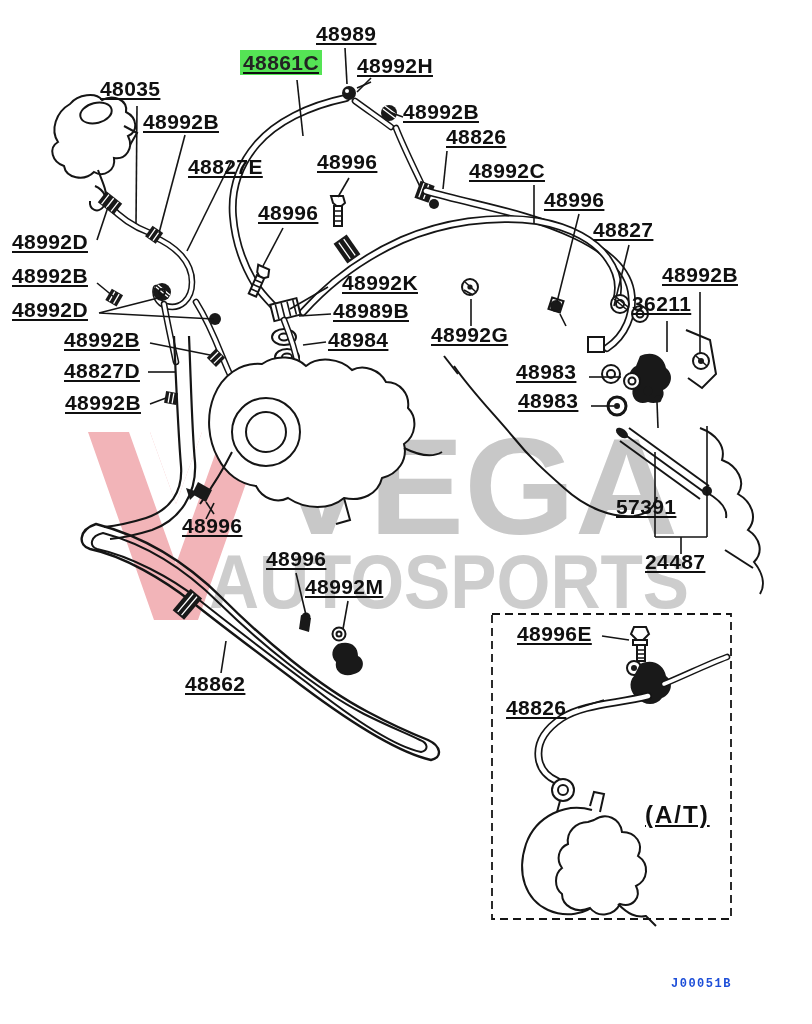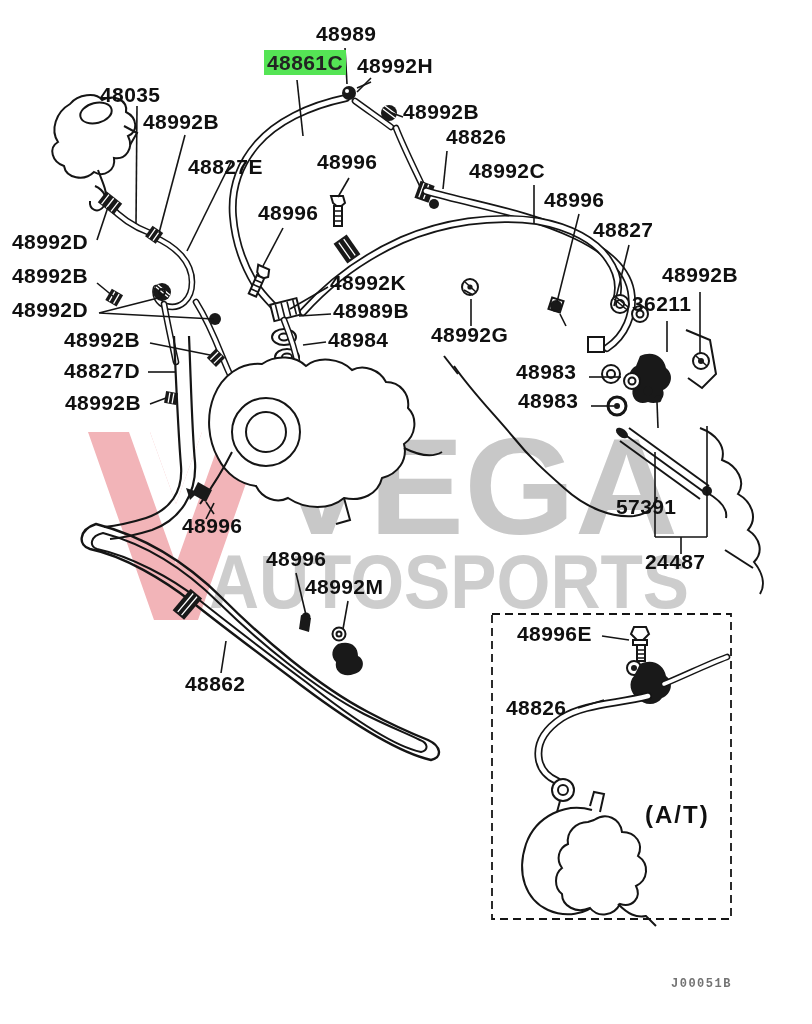--- a/index.html
+++ b/index.html
@@ -1,23 +1,23 @@
 <!DOCTYPE html>
 <html><head>
 <meta charset="utf-8">
 <style>
   html,body{margin:0;padding:0;background:#fff;}
   #stage{position:relative;width:812px;height:1024px;background:#fff;overflow:hidden;
          font-family:"Liberation Sans",sans-serif;}
   #art{position:absolute;left:0;top:0;}
   .pl{position:absolute;font:700 21px "Liberation Sans",sans-serif;letter-spacing:.4px;
-      color:#101010;white-space:nowrap;line-height:1;}
+      color:#101010;white-space:nowrap;line-height:1;text-decoration:underline;}
   .pl .hl{background:#55e455;color:#232323;padding:1px 3px;}
   .small-code{position:absolute;font:700 12px "Liberation Mono","DejaVu Sans Mono",monospace;
-      letter-spacing:1.5px;color:#737373;}
+      letter-spacing:1.5px;color:#1d4ed8;}
   .at{font:700 24px "Liberation Sans",sans-serif;letter-spacing:2px;text-align:right;}
   
   .t-out{fill:none;stroke:#151515;stroke-width:8;stroke-linecap:round;}
   .t-in {fill:none;stroke:#ffffff;stroke-width:4.6;stroke-linecap:round;}
   .t2-out{fill:none;stroke:#151515;stroke-width:6.6;stroke-linecap:round;}
   .t2-in {fill:none;stroke:#ffffff;stroke-width:3.6;stroke-linecap:round;}
   .thin{fill:none;stroke:#151515;stroke-width:2;}
   .ln{fill:none;stroke:#151515;stroke-width:1.6;}
   .blob{fill:#ffffff;stroke:#151515;stroke-width:2;}
   .dark{fill:#191919;stroke:none;}
@@ -304,39 +304,39 @@
     <path class="ln" d="M206,519 L214,503"></path>
     <path class="ln" d="M296,573 L306,615"></path>
     <path class="ln" d="M348,601 L343,629"></path>
     <path class="ln" d="M221,673 L226,641"></path>
     <path class="ln" d="M602,636 L629,640"></path>
     <path class="ln" d="M578,708 L604,700"></path>
   </g>
 </svg>
 
 <div class="pl" style="left:316px;top:23px"><span>48989</span></div>
-<div class="pl" style="left:264px;top:52px"><span class="hl">48861C</span></div>
+<div class="pl" style="left:240px;top:52px"><span class="hl">48861C</span></div>
 <div class="pl" style="left:357px;top:55px"><span>48992H</span></div>
 <div class="pl" style="left:403px;top:101px"><span>48992B</span></div>
-<div class="pl" style="left:100px;top:84px"><span>48035</span></div>
+<div class="pl" style="left:100px;top:78px"><span>48035</span></div>
 <div class="pl" style="left:143px;top:111px"><span>48992B</span></div>
 <div class="pl" style="left:188px;top:156px"><span>48827E</span></div>
 <div class="pl" style="left:317px;top:151px"><span>48996</span></div>
 <div class="pl" style="left:446px;top:126px"><span>48826</span></div>
 <div class="pl" style="left:469px;top:160px"><span>48992C</span></div>
 <div class="pl" style="left:258px;top:202px"><span>48996</span></div>
 <div class="pl" style="left:544px;top:189px"><span>48996</span></div>
 <div class="pl" style="left:593px;top:219px"><span>48827</span></div>
 <div class="pl" style="left:12px;top:231px"><span>48992D</span></div>
 <div class="pl" style="left:12px;top:265px"><span>48992B</span></div>
 <div class="pl" style="left:12px;top:299px"><span>48992D</span></div>
 <div class="pl" style="left:64px;top:329px"><span>48992B</span></div>
 <div class="pl" style="left:64px;top:360px"><span>48827D</span></div>
 <div class="pl" style="left:65px;top:392px"><span>48992B</span></div>
-<div class="pl" style="left:330px;top:272px"><span>48992K</span></div>
+<div class="pl" style="left:342px;top:272px"><span>48992K</span></div>
 <div class="pl" style="left:333px;top:300px"><span>48989B</span></div>
 <div class="pl" style="left:328px;top:329px"><span>48984</span></div>
 <div class="pl" style="left:431px;top:324px"><span>48992G</span></div>
 <div class="pl" style="left:662px;top:264px"><span>48992B</span></div>
 <div class="pl" style="left:632px;top:293px"><span>36211</span></div>
 <div class="pl" style="left:516px;top:361px"><span>48983</span></div>
 <div class="pl" style="left:518px;top:390px"><span>48983</span></div>
 <div class="pl" style="left:616px;top:496px"><span>57391</span></div>
 <div class="pl" style="left:182px;top:515px"><span>48996</span></div>
 <div class="pl" style="left:645px;top:551px"><span>24487</span></div>

